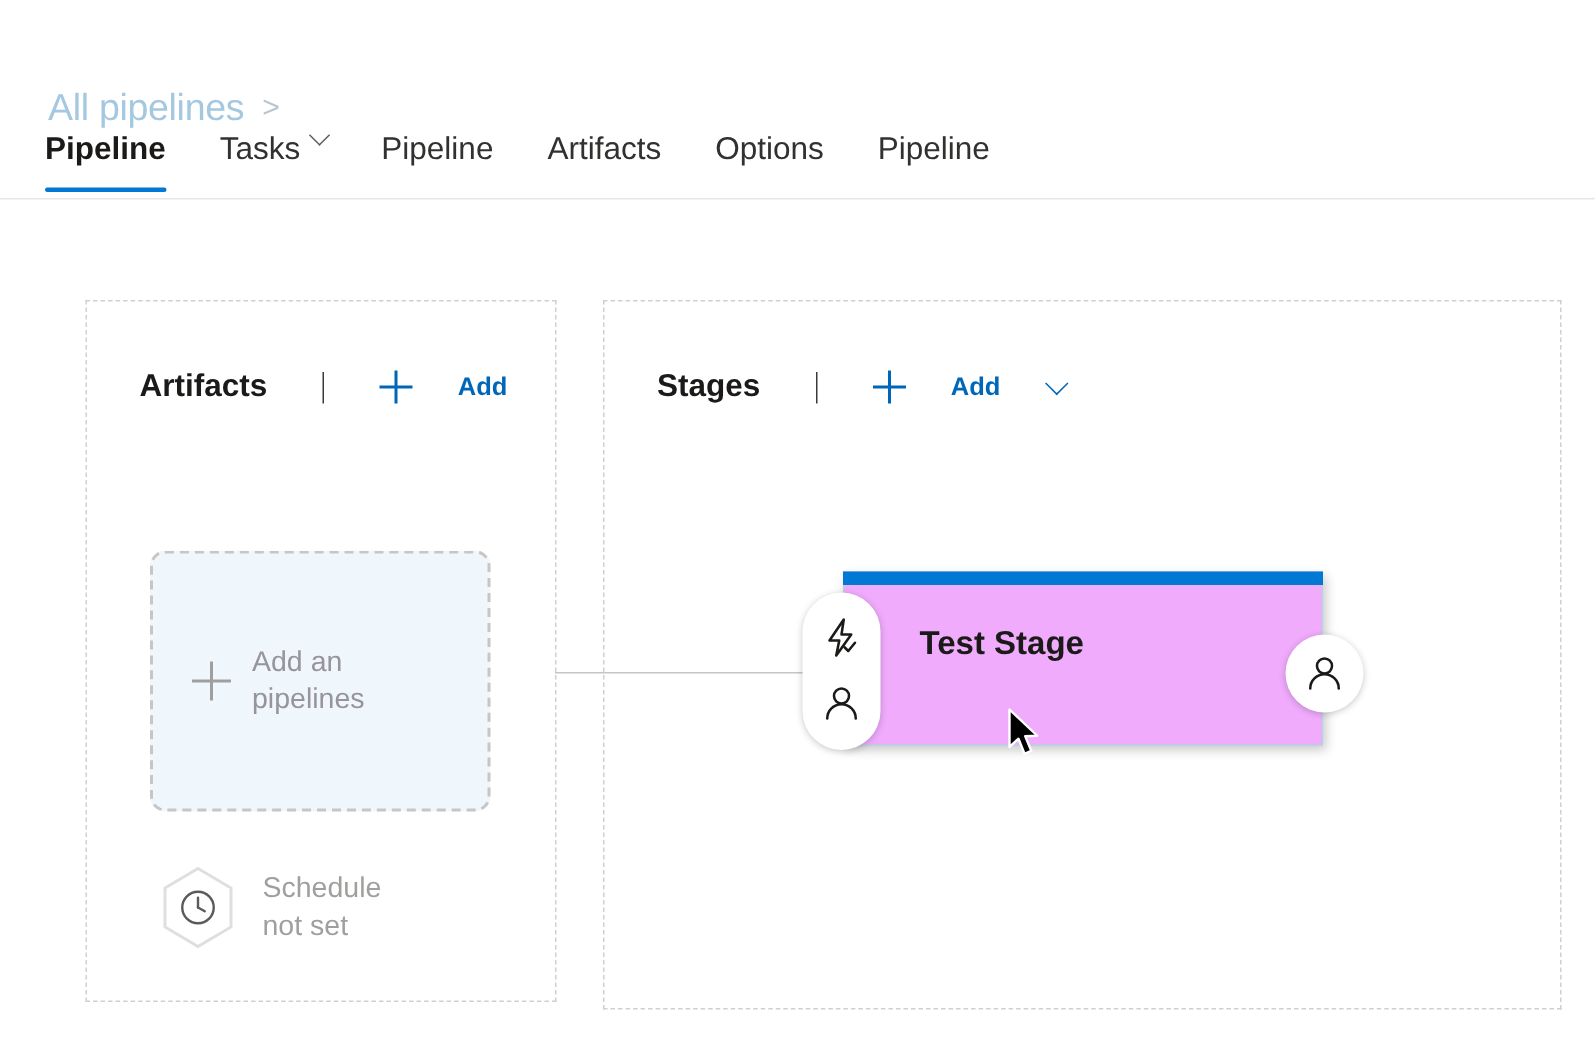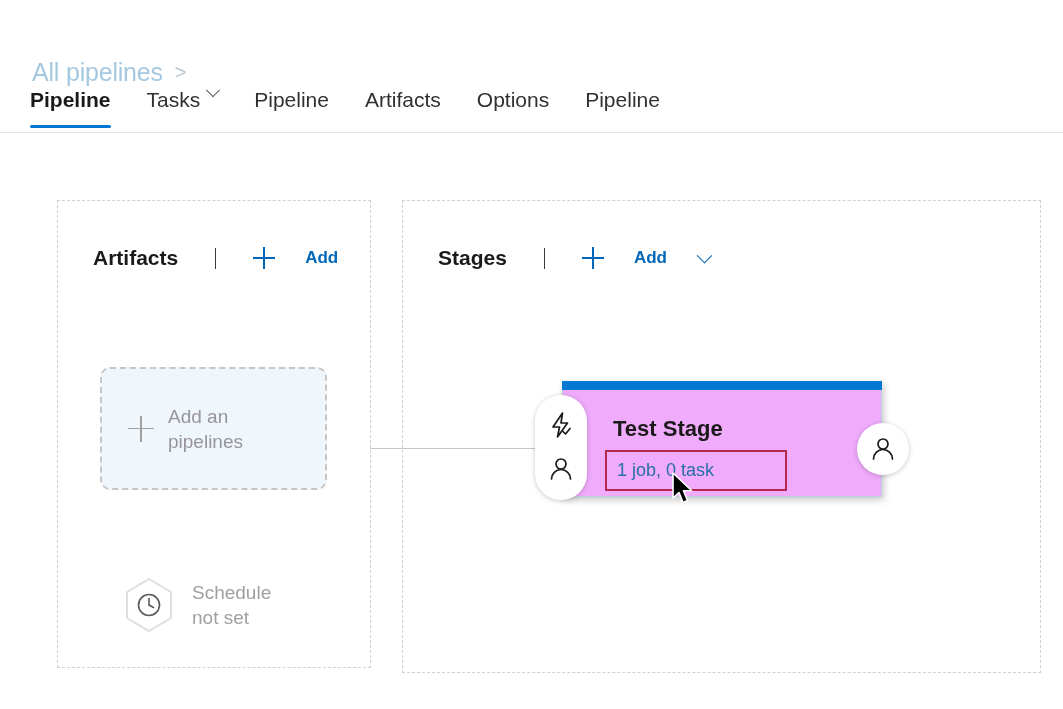--- a/index.html
+++ b/index.html
@@ -225,21 +225,21 @@
     transform: rotate(45deg) translate(-2px, -2px);
     cursor: pointer;
   }
 
   
   #add-artifact-box {
     position: absolute;
     left: 100px;
     top: 367px;
     width: 227px;
-    height: 123px;
+    height: 174px;
     background: #eff6fc;
     border: 2px dashed #c8c6c4;
     border-radius: 10px;
     box-sizing: border-box;
     display: flex;
     align-items: center;
     cursor: pointer;
   }
   .aa-plus {
     position: relative;
@@ -259,21 +259,21 @@
   .aa-plus::after { top: 0; bottom: 0; left: 12px; width: 1.8px; }
   .aa-text {
     font-size: 19px;
     line-height: 25px;
     color: #97959a;
   }
 
   
   #schedule-item {
     position: absolute;
-    left: 124px;
+    left: 107px;
     top: 577px;
     display: flex;
     align-items: center;
     cursor: pointer;
   }
   .hex {
     width: 50px;
     height: 56px;
     flex: none;
     position: relative;
@@ -459,23 +459,20 @@
     <span class="add-plus"></span>
     <span class="add-label">Add</span>
     <span class="add-chev"></span>
   </div>
 </div>
 
 <div id="connector"></div>
 
 <div id="stage-card">
   <span class="stage-name">Test Stage</span>
-  <div id="stage-jobs-highlight">
-    <span class="stage-jobs-link">1 job, 0 task</span>
-  </div>
 </div>
 
 <div id="pre-deploy-pill">
   <span class="icon-slot" style="left:0;top:8px;width:52px;height:44px;">
     <svg width="26" height="28" viewBox="0 0 26 28">
       <path d="M14.5 2 L5 16 L11.5 16 L9.5 26 L19.5 12 L13 12 Z" fill="none" stroke="#1b1a19" stroke-width="1.7" stroke-linejoin="round"></path>
       <path d="M15 20.5 L17.5 23 L22 17.5" fill="none" stroke="#1b1a19" stroke-width="1.7" stroke-linecap="round" stroke-linejoin="round"></path>
     </svg>
   </span>
   <span class="icon-slot" style="left:0;top:52px;width:52px;height:44px;">

